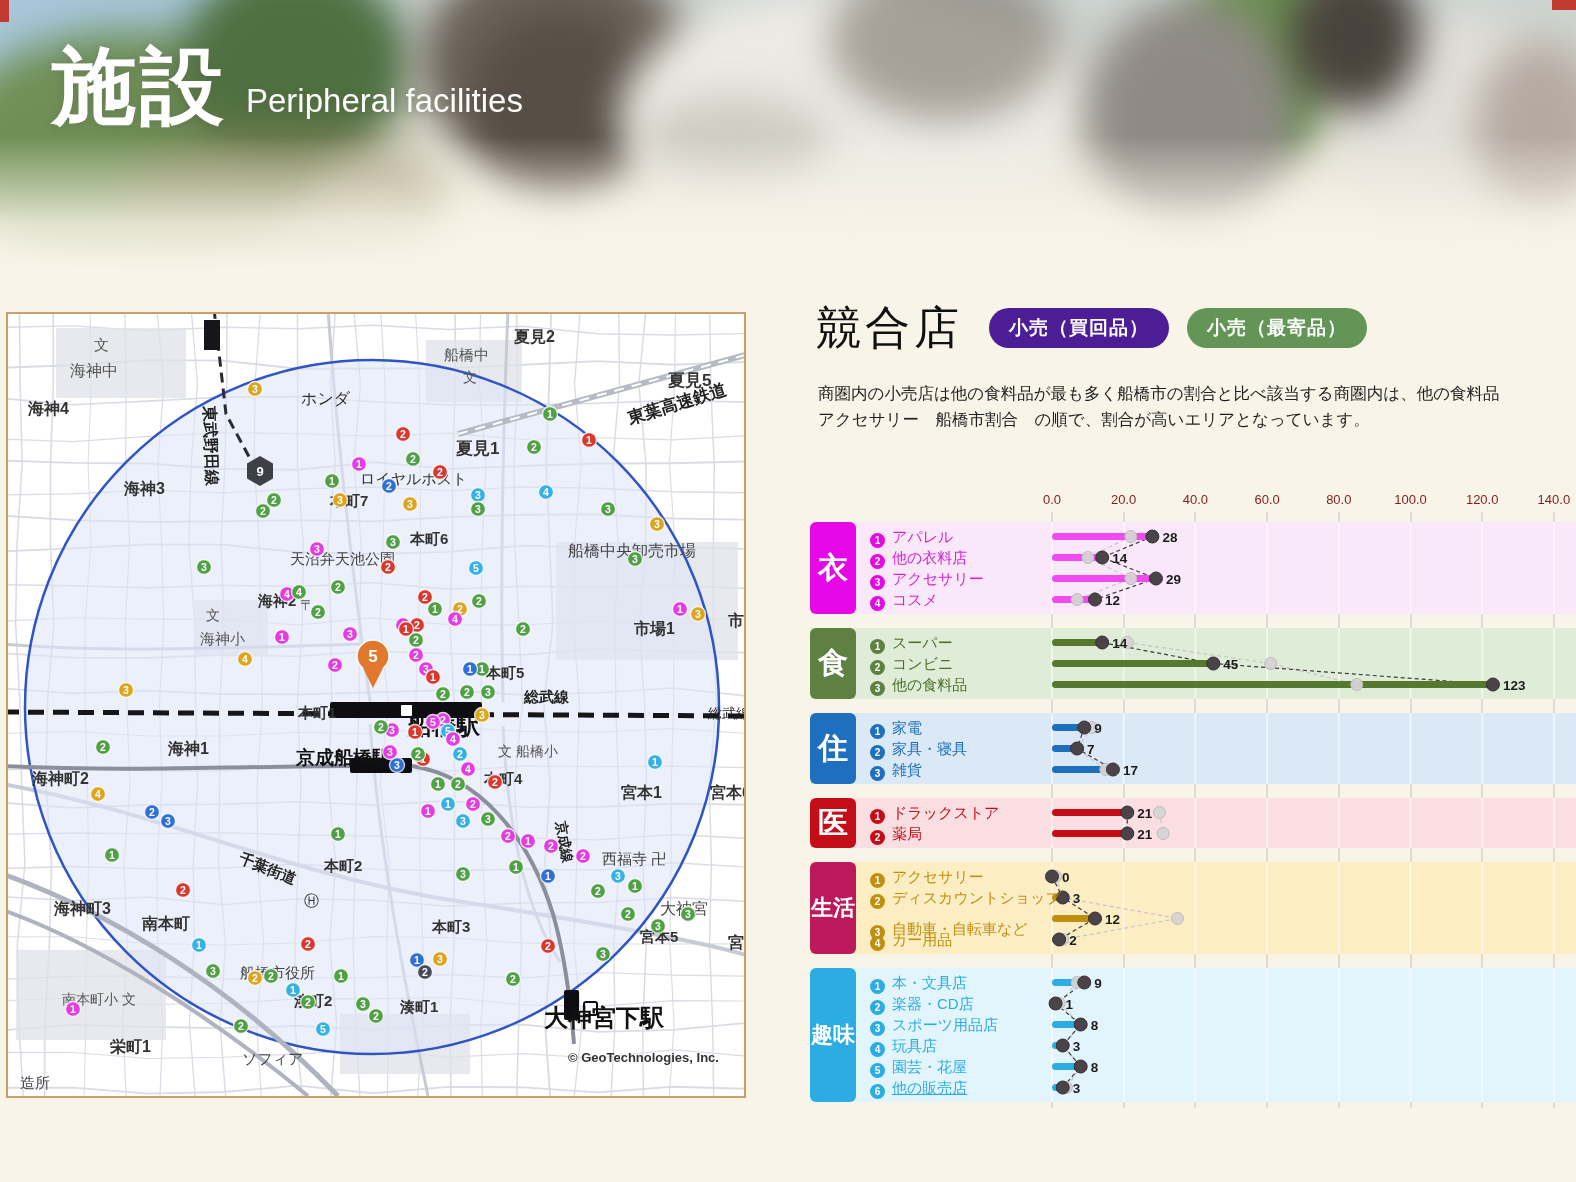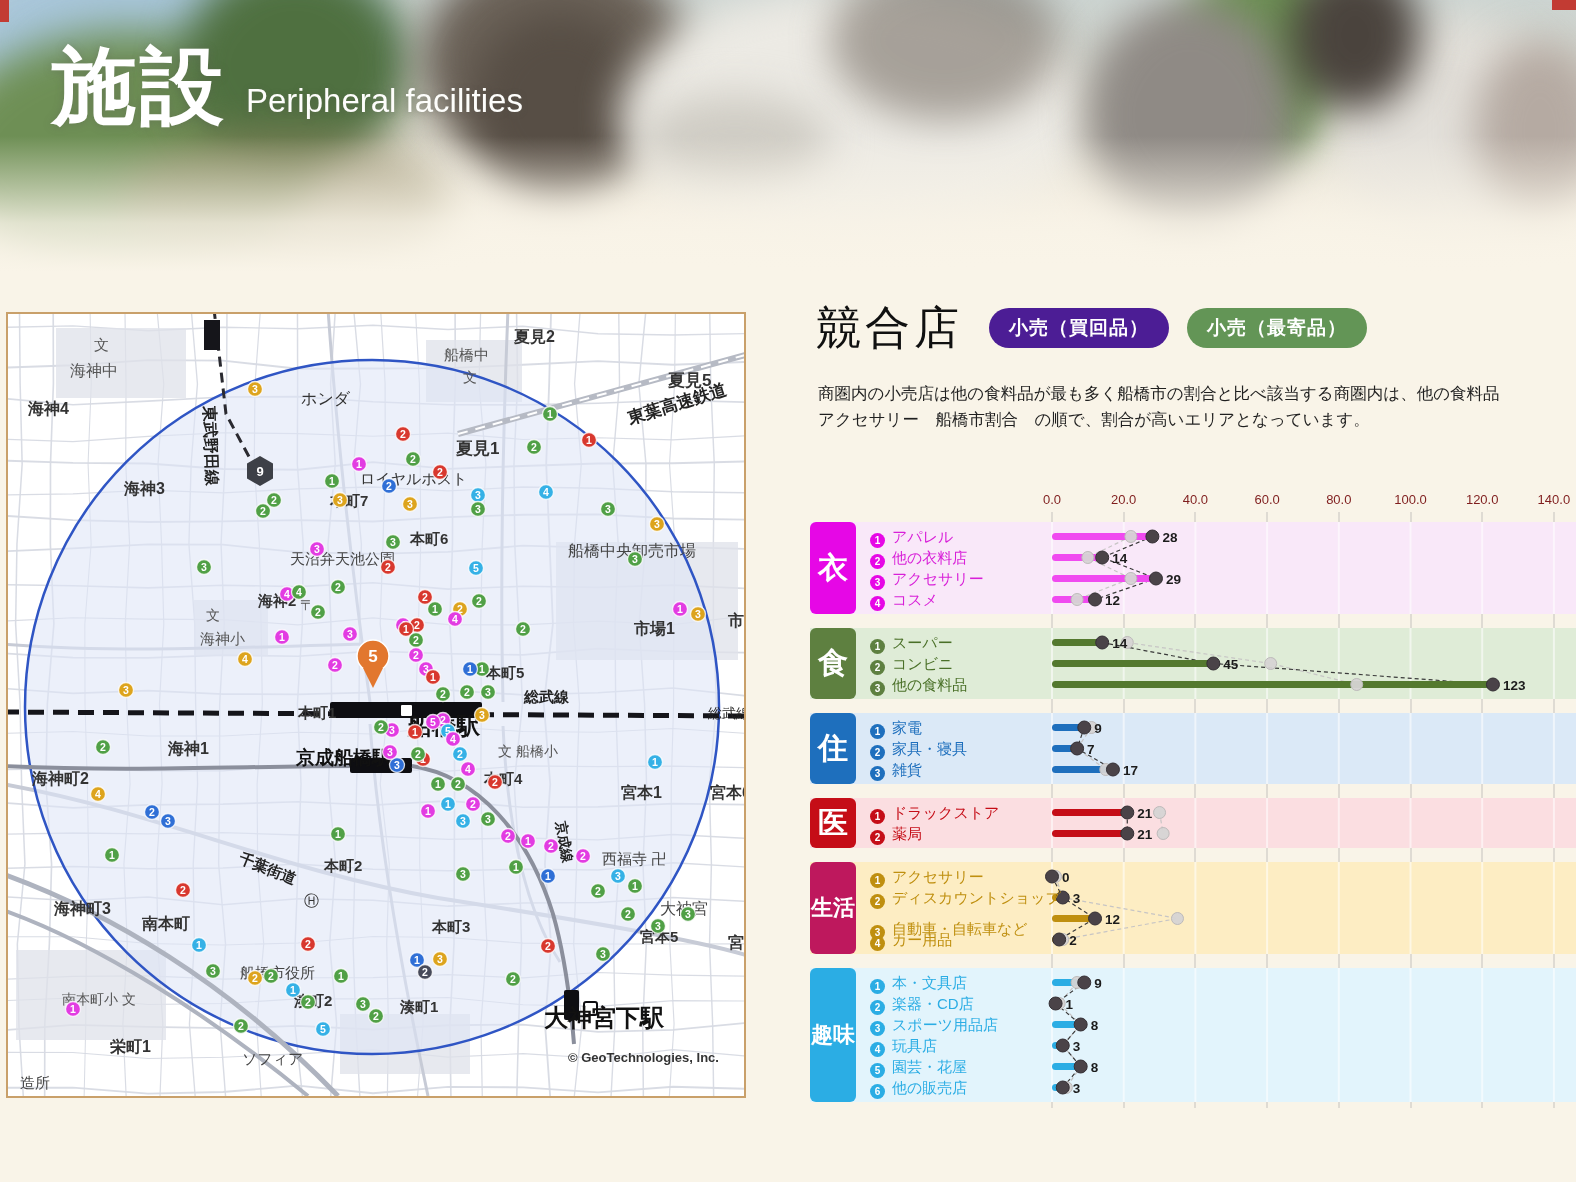--- a/index.html
+++ b/index.html
@@ -880,21 +880,21 @@
           </div>
         </div>
         <div class="section" style="height: 134px; background: rgb(226, 244, 252);">
           <div class="cat-block" style="background: rgb(43, 173, 228); font-size: 22px;">趣味</div>
           <div class="rows">
             <div class="row-label" style="top: 4px; color: rgb(43, 173, 228);"><span class="num" style="background: rgb(43, 173, 228);">1</span><span>本・文具店</span></div>
             <div class="row-label" style="top: 25px; color: rgb(43, 173, 228);"><span class="num" style="background: rgb(43, 173, 228);">2</span><span>楽器・CD店</span></div>
             <div class="row-label" style="top: 46px; color: rgb(43, 173, 228);"><span class="num" style="background: rgb(43, 173, 228);">3</span><span>スポーツ用品店</span></div>
             <div class="row-label" style="top: 67px; color: rgb(43, 173, 228);"><span class="num" style="background: rgb(43, 173, 228);">4</span><span>玩具店</span></div>
             <div class="row-label" style="top: 88px; color: rgb(43, 173, 228);"><span class="num" style="background: rgb(43, 173, 228);">5</span><span>園芸・花屋</span></div>
-            <div class="row-label" style="top: 109px; color: rgb(43, 173, 228);"><span class="num" style="background: rgb(43, 173, 228);">6</span><span>他の販売店</span></div>
+            <div class="row-label" style="top: 109px; color: rgb(43, 173, 228); text-decoration: underline;"><span class="num" style="background: rgb(43, 173, 228);">6</span><span>他の販売店</span></div>
             <svg width="720" height="134">
               <line x1="196" y1="0" x2="196" y2="134" stroke="#ffffff" stroke-opacity="0.55" stroke-width="2"></line>
               <line x1="267.7" y1="0" x2="267.7" y2="134" stroke="#ffffff" stroke-opacity="0.55" stroke-width="2"></line>
               <line x1="339.4" y1="0" x2="339.4" y2="134" stroke="#ffffff" stroke-opacity="0.55" stroke-width="2"></line>
               <line x1="411.1" y1="0" x2="411.1" y2="134" stroke="#ffffff" stroke-opacity="0.55" stroke-width="2"></line>
               <line x1="482.8" y1="0" x2="482.8" y2="134" stroke="#ffffff" stroke-opacity="0.55" stroke-width="2"></line>
               <line x1="554.5" y1="0" x2="554.5" y2="134" stroke="#ffffff" stroke-opacity="0.55" stroke-width="2"></line>
               <line x1="626.2" y1="0" x2="626.2" y2="134" stroke="#ffffff" stroke-opacity="0.55" stroke-width="2"></line>
               <line x1="697.9000000000001" y1="0" x2="697.9000000000001" y2="134" stroke="#ffffff" stroke-opacity="0.55" stroke-width="2"></line>
               <polyline points="221.095,14.5 203.17,35.5 224.68,56.5 206.755,77.5 224.68,98.5 210.34,119.5" fill="none" stroke="#c7c5c5" stroke-width="1.2" stroke-dasharray="4 3"></polyline>

